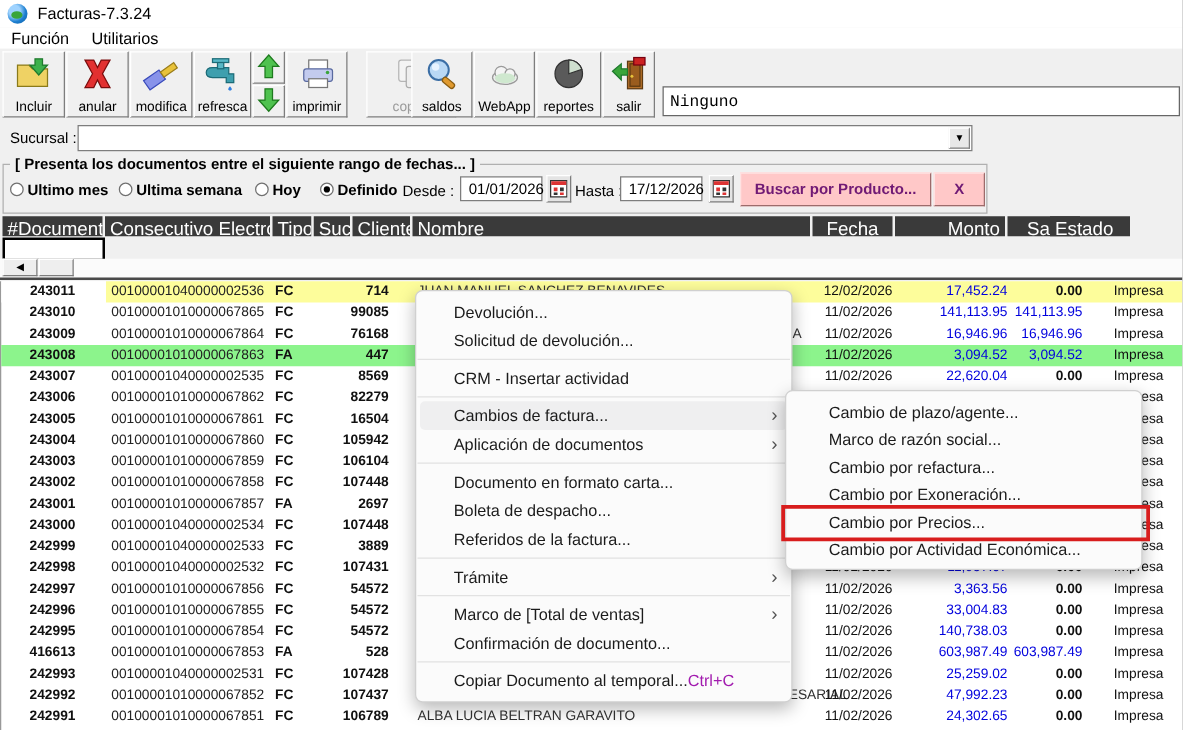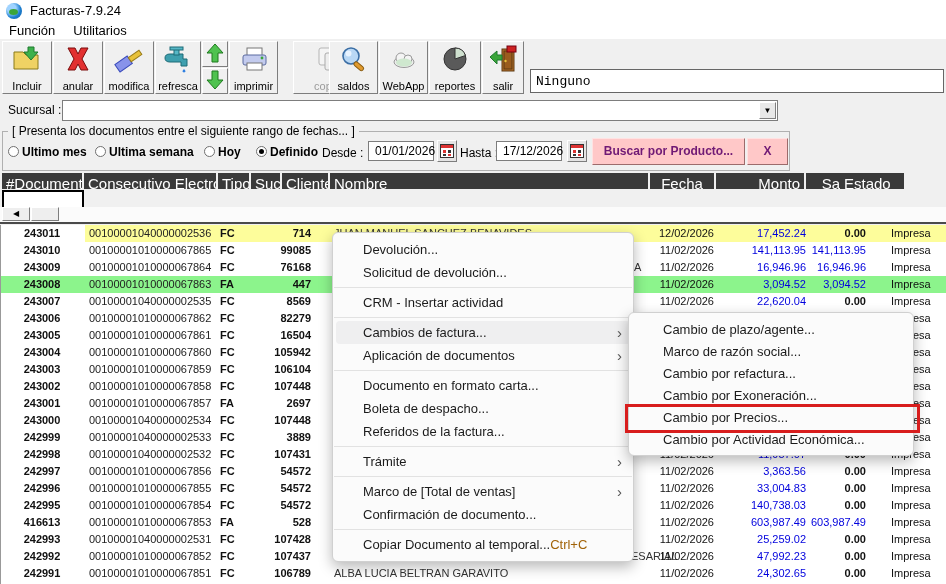--- a/index.html
+++ b/index.html
@@ -25,21 +25,21 @@
   
   .mono-field{position:absolute;left:530px;width:414px;background:#fff;border:1px solid #666;box-sizing:border-box;
       font-family:"Liberation Mono",monospace;font-size:13px;color:#000;padding:4px 0 0 5px;}
   
   .suc-label{position:absolute;left:8px;top:103px;font-size:12px;color:#000;}
   .suc-combo{position:absolute;left:62px;top:100px;width:716px;height:21px;background:#fff;border:1px solid #7d7d7d;box-sizing:border-box;}
   .suc-combo .drop{position:absolute;right:1px;top:1px;width:17px;height:17px;background:#e8e8e8;
      border:1px solid;border-color:#fff #808080 #808080 #fff;box-sizing:border-box;font-size:8px;line-height:15px;text-align:center;color:#000;}
   
   .fieldset{position:absolute;left:2px;top:131px;width:788px;height:40px;border:1px solid #b0b0b0;box-sizing:border-box;}
-  .fieldset-label{position:absolute;left:8px;top:124px;background:#f0f0f0;padding:0 4px;font-size:12px;font-weight:normal;color:#000;}
+  .fieldset-label{position:absolute;left:8px;top:124px;background:#f0f0f0;padding:0 4px;font-size:12px;font-weight:bold;color:#000;}
   .radio{position:absolute;top:146px;width:11px;height:11px;border-radius:50%;background:#fff;border:1px solid #707070;box-sizing:border-box;}
   .radio.checked::after{content:"";position:absolute;left:2px;top:2px;width:5px;height:5px;border-radius:50%;background:#000;}
   .radio-label{position:absolute;top:145px;font-size:12px;font-weight:bold;color:#000;}
   .date-label{position:absolute;top:146px;font-size:12px;color:#000;}
   .date-field{position:absolute;top:141px;height:20px;background:#fff;border:1px solid #7d7d7d;box-sizing:border-box;
       font-size:12px;padding:2px 0 0 6px;color:#000;}
   .cal-btn{position:absolute;top:140px;width:20px;height:22px;background:#e4e4e4;border:1px solid;border-color:#fff #7d7d7d #7d7d7d #fff;box-sizing:border-box;}
   .pink-btn{position:absolute;top:138px;height:27px;background:var(--pink);border:1px solid;border-color:#ffe2e2 #9c6b6b #9c6b6b #ffe2e2;
      box-sizing:border-box;font-size:12px;font-weight:bold;color:#701a75;text-align:center;cursor:pointer;}
   
@@ -70,33 +70,33 @@
   .c.estado{left:890px;}
   
   .menu{position:absolute;background:#fbfbfb;border:1px solid #d0d0d0;border-radius:6px;
      box-shadow:0 5px 14px rgba(0,0,0,.28);padding:5px 0;z-index:30;font-size:13px;color:#1b1b1b;}
   .menu.main{left:332px;top:232px;width:300px;}
   .menu.sub{left:628px;top:312px;width:284px;z-index:31;}
   .mi{display:flex;align-items:center;height:23px;margin:0 3px;padding:0 8px 0 27px;border-radius:4px;cursor:pointer;white-space:nowrap;}
   .menu.sub .mi{height:22px;padding-left:31px;}
   .mi.hl{background:#efeff0;}
   .mi .arrow{margin-left:auto;font-size:15px;color:#555;line-height:10px;}
-  .mi .shortcut{margin-left:auto;margin-right:58px;color:#a16207;}
+  .mi .shortcut{margin-left:auto;margin-right:58px;color:#a21caf;}
   .msep{height:1px;background:#e2e2e2;margin:3px 1px;}
   .red-box{position:absolute;left:625px;top:404px;width:295px;height:29px;border:3px solid var(--annotation-red);
      box-sizing:border-box;z-index:40;pointer-events:none;}
 </style>
 </head>
 <body>
 
 <div id="app" style="--header-bg: #3a3a3a; --row-yellow: #fdfd9b; --row-green: #8cf48c; --amount-blue: #0000dd; --pink: #ffc8c8; --annotation-red: #d81d1d;">
 
   <div class="titlebar">
     <span class="app-icon"></span>
-    <span class="title-text">Facturas-7.9.24</span>
+    <span class="title-text">Facturas-7.3.24</span>
   </div>
 
   <div class="menubar">
       <span>Función</span>
       <span>Utilitarios</span>
     </div>
 
   <div class="toolbar">
       <div class="tbtn" style="left: 2px; width: 50px;"><svg width="32" height="28" viewBox="0 0 32 28">
           <path d="M3 11 L3 24 L27 24 L27 10 L15 10 L12 7 L3 7 Z" fill="#efd264" stroke="#8a7a1a"></path>

